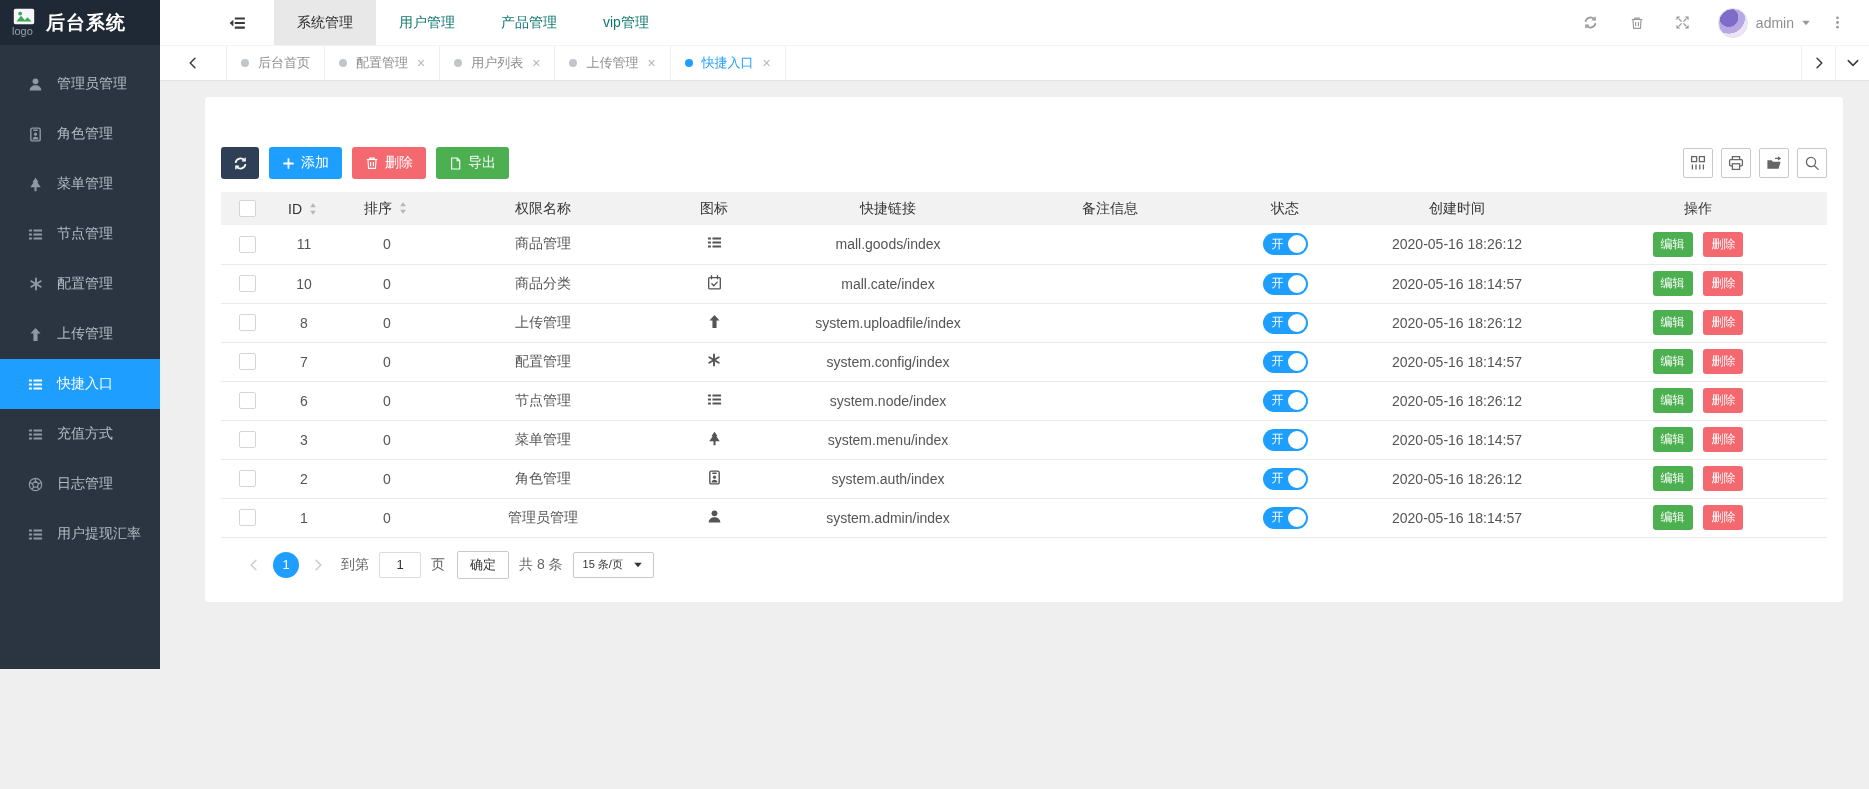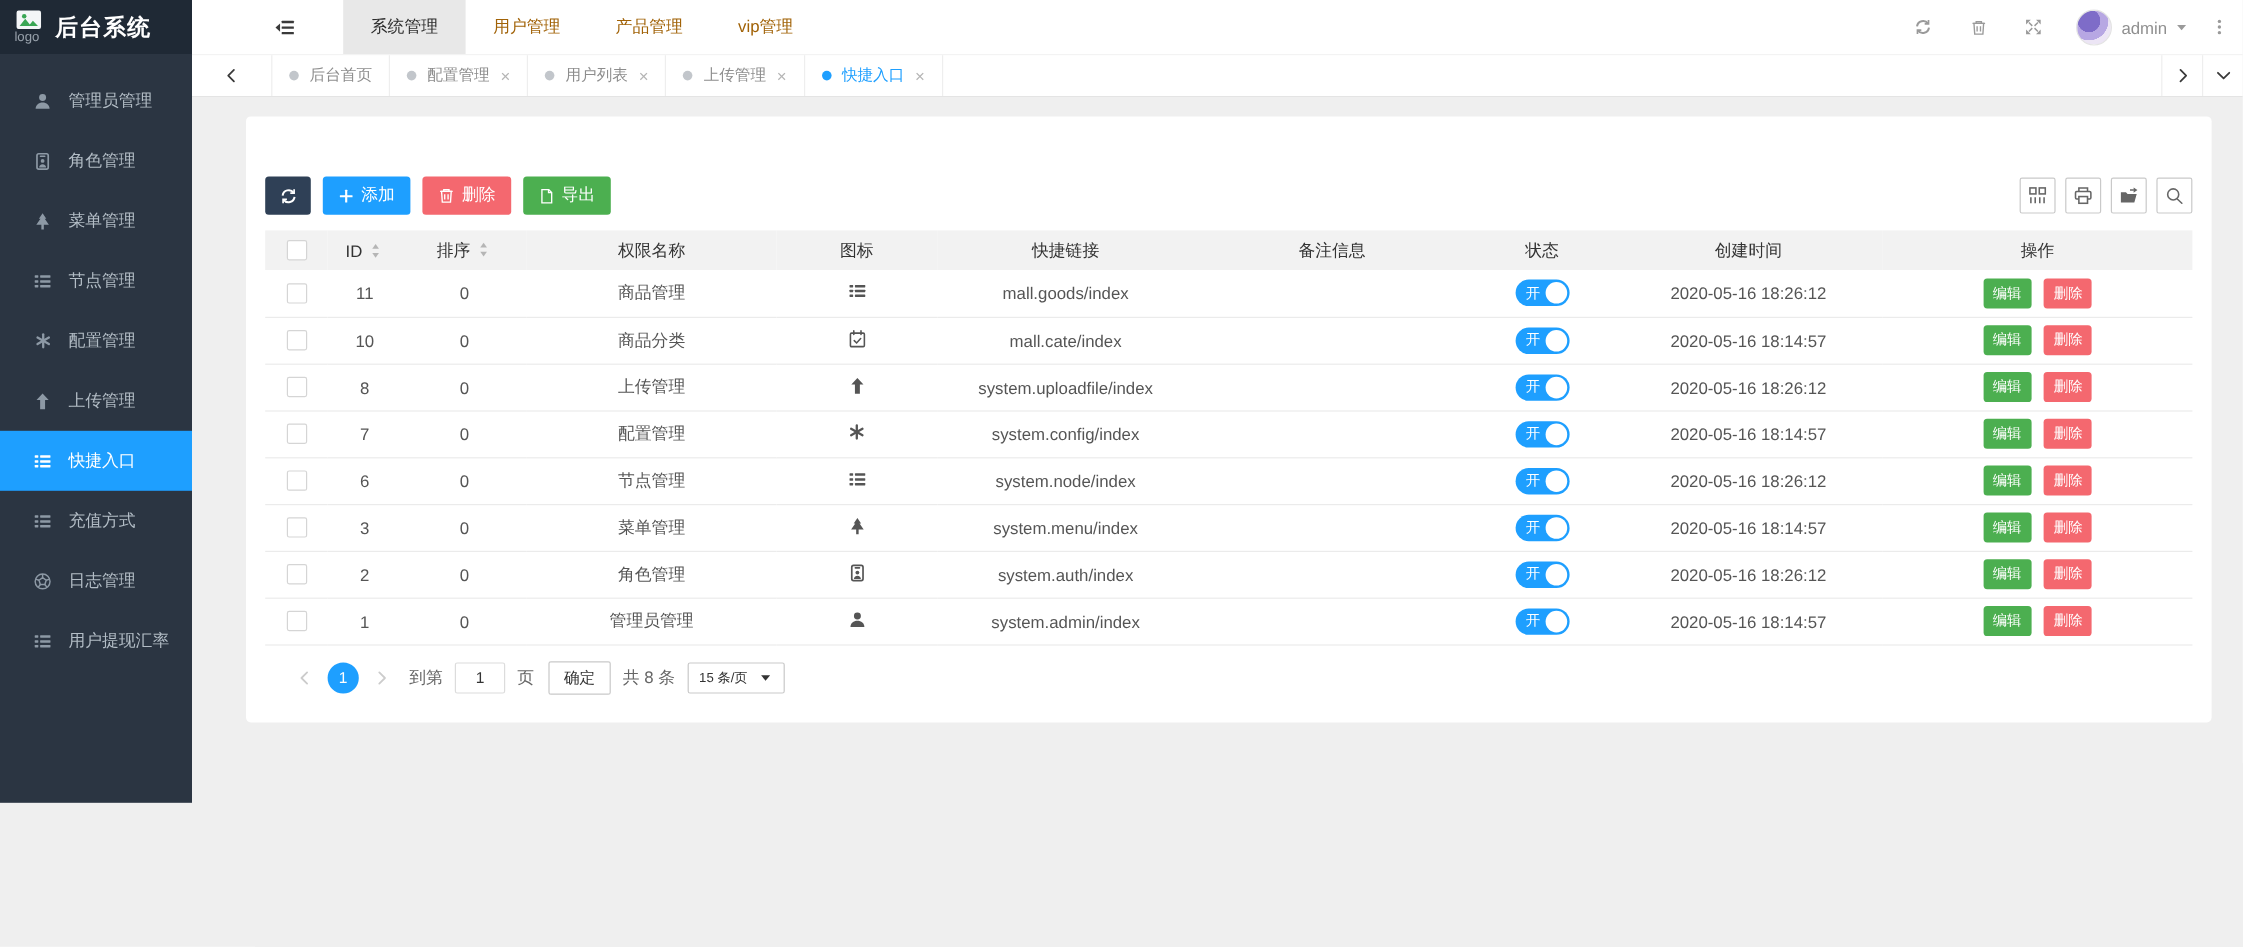--- a/index.html
+++ b/index.html
@@ -22,24 +22,24 @@
   .menu-item { height: 50px; display: flex; align-items: center; padding-left: 27px; cursor: pointer; color: #b3bdc6; font-size: 14px; }
   .mi-icon { width: 17px; height: 17px; color: #8d99a5; margin-right: 13px; display: flex; align-items: center; justify-content: center; }
   .menu-item.active { background: var(--accent, #1E9FFF); color: #fff; }
   .menu-item.active .mi-icon { color: #fff; }
 
   
   .main { flex: 1; display: flex; flex-direction: column; }
 
   .topbar { height: 45px; background: #fff; display: flex; align-items: center; flex-shrink: 0; }
   .shrink-btn { margin-left: 68px; color: #3a3a3a; cursor: pointer; display: flex; }
-  .topnav { display: flex; height: 45px; margin-left: 40px; }
-  .topnav-item { padding: 0 23px; line-height: 45px; font-size: 14px; color: #a16207; cursor: pointer; white-space: nowrap; }
+  .topnav { display: flex; height: 45px; margin-left: 28px; }
+  .topnav-item { padding: 0 23px; line-height: 45px; font-size: 14px; color: #0f766e; cursor: pointer; white-space: nowrap; }
   .topnav-item.active { background: #e8e8e8; color: #2c2c2c; }
-  .topbar-right { margin-left: auto; display: flex; align-items: center; padding-right: 12px; }
+  .topbar-right { margin-left: auto; display: flex; align-items: center; padding-right: 24px; }
   .tb-iconbtn { width: 46px; height: 45px; display: flex; align-items: center; justify-content: center; color: #9a9a9a; cursor: pointer; }
   .avatar { width: 30px; height: 30px; border-radius: 50%; margin: 0 8px 0 12px; cursor: pointer;
             background: radial-gradient(circle at 35% 30%, #7e6cc8 0 35%, #b7a7e3 36% 60%, #ece5f5 61% 100%); border: 1px solid #e3e3e3; }
   .admin-name { color: #8f8f8f; font-size: 14px; cursor: pointer; }
   .tb-caret { color: #9a9a9a; margin-left: 6px; cursor: pointer; }
   .tb-dots { color: #9a9a9a; margin-left: 18px; cursor: pointer; }
 
   .tabbar { height: 36px; background: #fff; border-top: 1px solid #f3f3f3; border-bottom: 1px solid #e4e4e4; display: flex; align-items: stretch; flex-shrink: 0; }
   .tabnav-btn { width: 66px; display: flex; align-items: center; justify-content: center; color: #3a3a3a; cursor: pointer; }
   .tabnav-btn.side { width: 34px; border-left: 1px solid #eee; }

